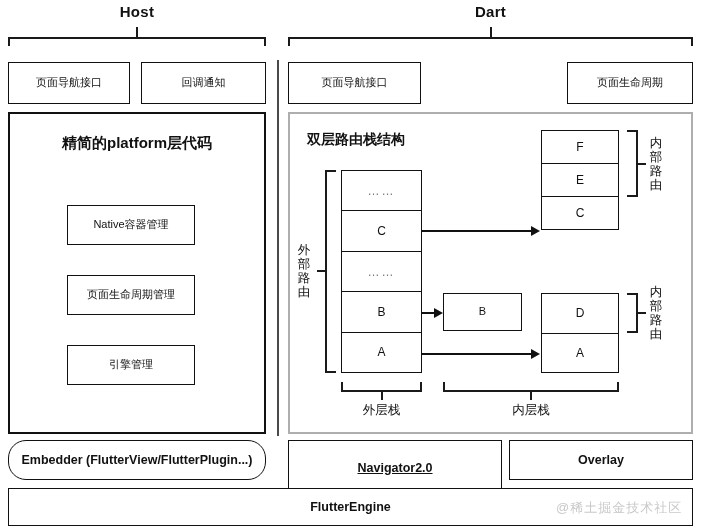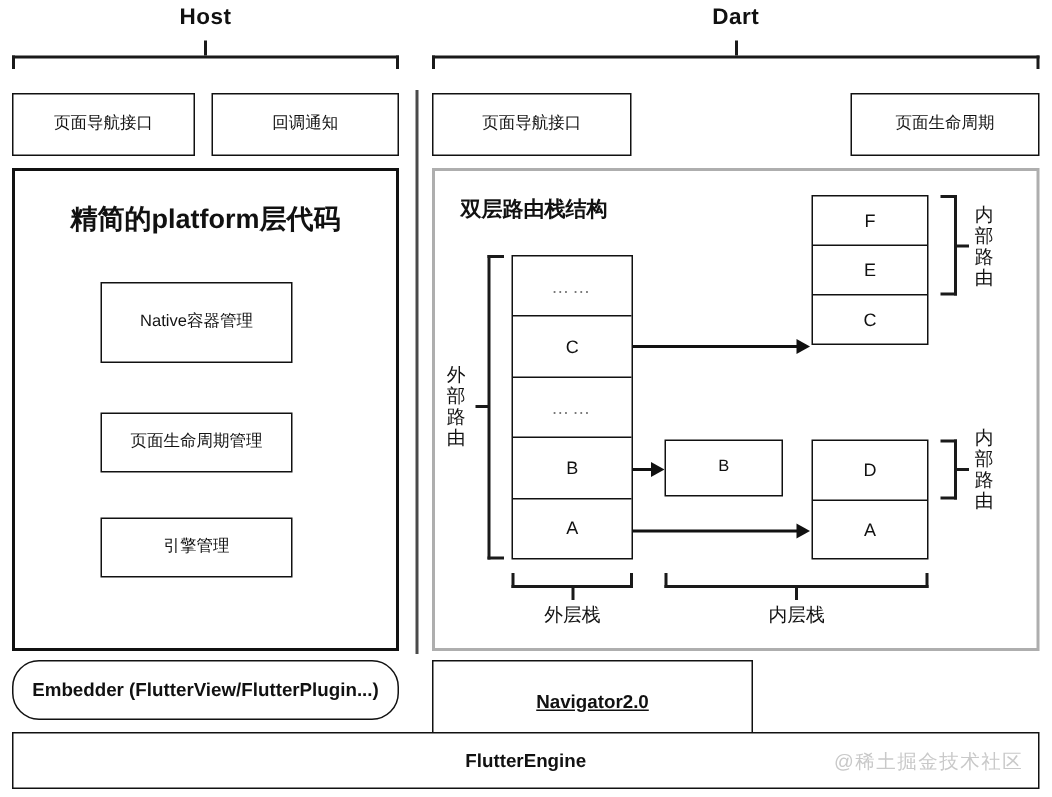--- a/index.html
+++ b/index.html
@@ -60,21 +60,21 @@
     border: 2px solid #111111;
     background: #ffffff;
   }
   .panel-gray {
     border: 2px solid #aeaeae;
     background: #ffffff;
   }
 
   .panel-heading {
     font-weight: bold;
-    font-size: 18px;
+    font-size: 15px;
     text-align: center;
   }
   .panel-heading-left {
     font-weight: bold;
     font-size: 14px;
     text-align: left;
   }
 
   
   .vdivider {
@@ -177,21 +177,21 @@
     <span>页面导航接口</span>
   </div>
   <div class="abs box" style="left:141px; top:62px; width:125px; height:42px;">
     <span>回调通知</span>
   </div>
 
   <div class="abs panel" style="left:8px; top:112px; width:258px; height:322px;"></div>
 
   <div class="abs panel-heading" style="left:8px; top:134px; width:258px;">精简的platform层代码</div>
 
-  <div class="abs box" style="left:67px; top:188px; width:128px; height:54px;">
+  <div class="abs box" style="left:67px; top:205px; width:128px; height:40px;">
     <span>Native容器管理</span>
   </div>
   <div class="abs box" style="left:67px; top:345px; width:128px; height:40px;">
     <span>引擎管理</span>
   </div>
   <div class="abs box" style="left:67px; top:275px; width:128px; height:40px;">
     <span>页面生命周期管理</span>
   </div>
 
   <div class="abs box" style="left:288px; top:62px; width:133px; height:42px;">
@@ -273,20 +273,23 @@
   <div class="abs" style="left:443px; top:402px; width:176px; font-size:12.5px; text-align:center;">内层栈</div>
 
   <div class="abs box box-bold" style="left:8px; top:440px; width:258px; height:40px;border-radius:18px;">
     <span>Embedder (FlutterView/FlutterPlugin...)</span>
   </div>
 
   <div class="abs box box-bold" style="left:288px; top:440px; width:214px; height:56px;text-decoration:underline;">
     <span>Navigator2.0</span>
   </div>
 
+  <div class="abs box box-bold" style="left:509px; top:440px; width:184px; height:40px;">
+    <span>Overlay</span>
+  </div>
 
   <div class="abs box box-bold" style="left:8px; top:488px; width:685px; height:38px;">
     <span>FlutterEngine</span>
   </div>
 
   <div class="watermark" style="left:556px; top:499px;">@稀土掘金技术社区</div>
 
 </div>
 
 </body></html>

